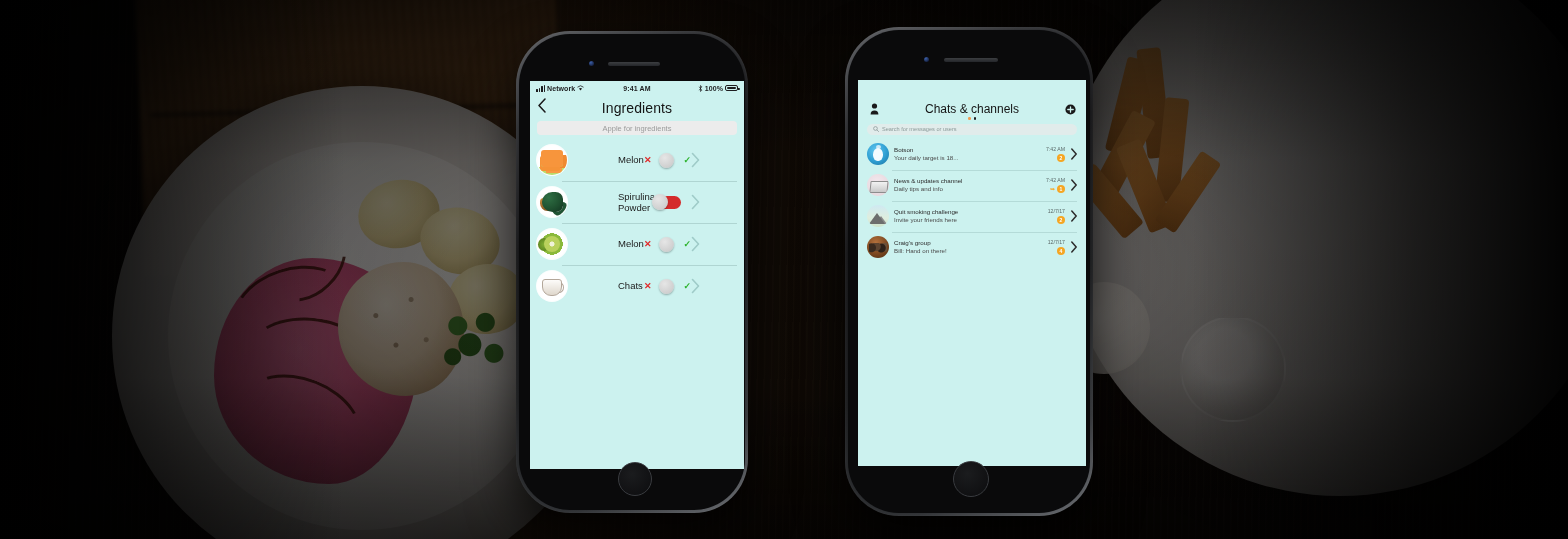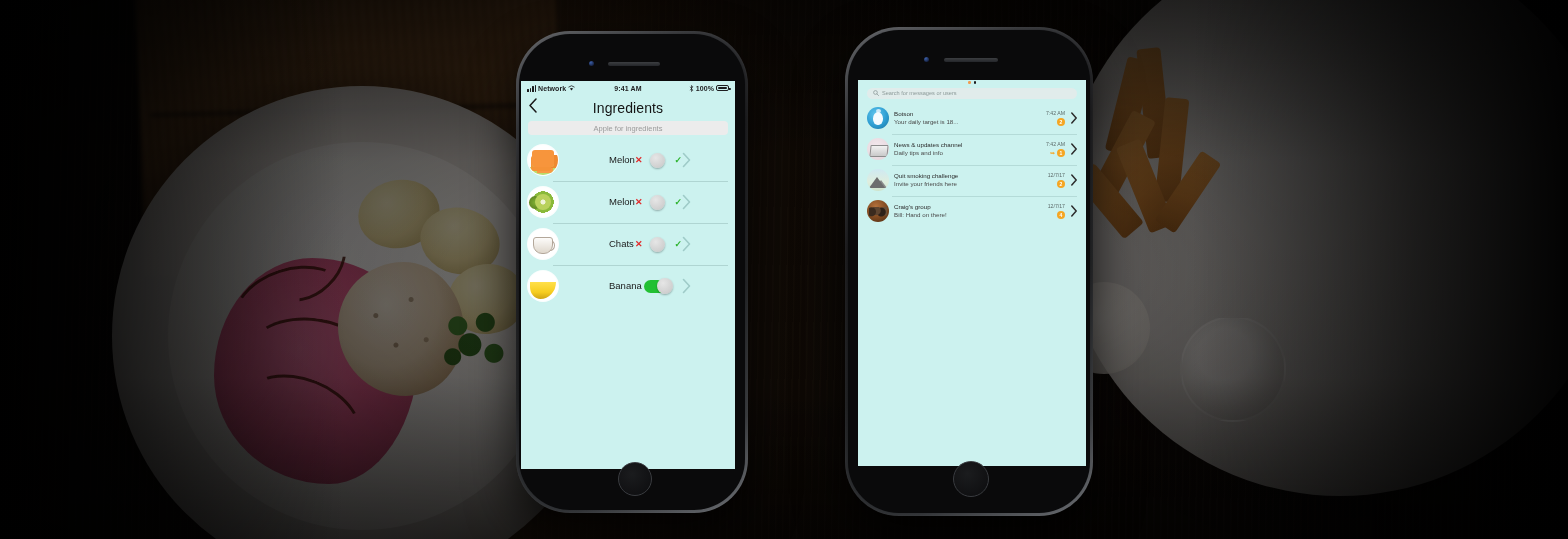--- a/index.html
+++ b/index.html
@@ -191,21 +191,21 @@
     background: radial-gradient(circle at 40% 35%, #1b1c1e 0%, #0c0c0e 100%);
   }
   #device-1 .home-btn{ left:99px; bottom:14px; width:34px; height:34px; }
   #device-2 .home-btn{ left:105px; bottom:16px; width:36px; height:36px; }
 
   .screen{
     position:absolute;
     background:#ccf2ef;
     overflow:hidden;
   }
-  #device-1 .screen{ left:2px; top:47px; width:214px; height:388px; }
+  #device-1 .screen{ left:11px; top:47px; width:214px; height:388px; }
   #device-2 .screen{ left:10px; top:50px; width:228px; height:386px; }
 
   
   .statusbar{
     height:14px; display:flex; align-items:center;
     padding:0 6px; font-size:7px; color:#1d1d1f; font-weight:700;
     letter-spacing:.1px;
   }
   .sb-left{ display:flex; align-items:center; gap:2px; flex:1; }
   .sb-center{ flex:0 0 auto; }
@@ -477,20 +477,34 @@
                 </span>
                 <span class="mk v">✓</span>
               </span>
               <span class="row-chev">
                 <svg width="11" height="16" viewBox="0 0 11 16">
                   <path d="M2.5 1.5 L8.5 8 L2.5 14.5" stroke="currentColor" stroke-width="1.6" fill="none" stroke-linecap="round" stroke-linejoin="round"></path>
                 </svg>
               </span>
             </div>
             <div class="ing-row">
+              <span class="avatar spir"></span>
+              <span class="ing-name">Spirulina Powder</span>
+              <span class="toggle-wrap">
+                <span class="sw off">
+                  <span class="knob"></span>
+                </span>
+              </span>
+              <span class="row-chev">
+                <svg width="11" height="16" viewBox="0 0 11 16">
+                  <path d="M2.5 1.5 L8.5 8 L2.5 14.5" stroke="currentColor" stroke-width="1.6" fill="none" stroke-linecap="round" stroke-linejoin="round"></path>
+                </svg>
+              </span>
+            </div>
+            <div class="ing-row">
               <span class="avatar kiwi"></span>
               <span class="ing-name">Melon</span>
               <span class="toggle-wrap">
                 <span class="mk x">✕</span>
                 <span class="sw neutral">
                   <span class="knob"></span>
                 </span>
                 <span class="mk v">✓</span>
               </span>
               <span class="row-chev">
@@ -508,48 +522,49 @@
                   <span class="knob"></span>
                 </span>
                 <span class="mk v">✓</span>
               </span>
               <span class="row-chev">
                 <svg width="11" height="16" viewBox="0 0 11 16">
                   <path d="M2.5 1.5 L8.5 8 L2.5 14.5" stroke="currentColor" stroke-width="1.6" fill="none" stroke-linecap="round" stroke-linejoin="round"></path>
                 </svg>
               </span>
             </div>
-            <div class="ing-row">
-              <span class="avatar banana"></span>
-              <span class="ing-name">Banana</span>
-              <span class="toggle-wrap">
-                <span class="sw on">
-                  <span class="knob"></span>
-                </span>
-              </span>
-              <span class="row-chev">
-                <svg width="11" height="16" viewBox="0 0 11 16">
-                  <path d="M2.5 1.5 L8.5 8 L2.5 14.5" stroke="currentColor" stroke-width="1.6" fill="none" stroke-linecap="round" stroke-linejoin="round"></path>
-                </svg>
-              </span>
-            </div>
           </div>
       </div>
 
       <div class="home-btn"></div>
     </div>
   </div>
 
   <div class="device" id="device-2">
     <div class="device-body">
       <div class="cam"></div>
       <div class="speaker"></div>
 
       <div class="screen">
 
+        <div class="chat-head">
+          <div class="icon-btn">
+            <svg width="9" height="12" viewBox="0 0 9 12">
+              <circle cx="4.5" cy="3" r="2.6" fill="#1a1a1a"></circle>
+              <path d="M0.6 11.5 a3.9 3.9 0 0 1 7.8 0 Z" fill="#1a1a1a"></path>
+            </svg>
+          </div>
+          <div class="chat-title">Chats &amp; channels</div>
+          <div class="icon-btn">
+            <svg width="11" height="11" viewBox="0 0 11 11">
+              <circle cx="5.5" cy="5.5" r="5.1" fill="#1a1a1a"></circle>
+              <path d="M5.5 2.8 V8.2 M2.8 5.5 H8.2" stroke="#ccf2ef" stroke-width="1.3" stroke-linecap="round"></path>
+            </svg>
+          </div>
+        </div>
 
         <div class="dots" id="page-dots">
             <i></i>
             <i class="active"></i>
           </div>
 
         <div class="chat-search">
           <svg width="6" height="6" viewBox="0 0 7 7">
             <circle cx="2.9" cy="2.9" r="2.2" stroke="#8c9a99" stroke-width="0.9" fill="none"></circle>
             <path d="M4.6 4.6 L6.5 6.5" stroke="#8c9a99" stroke-width="0.9" stroke-linecap="round"></path>

